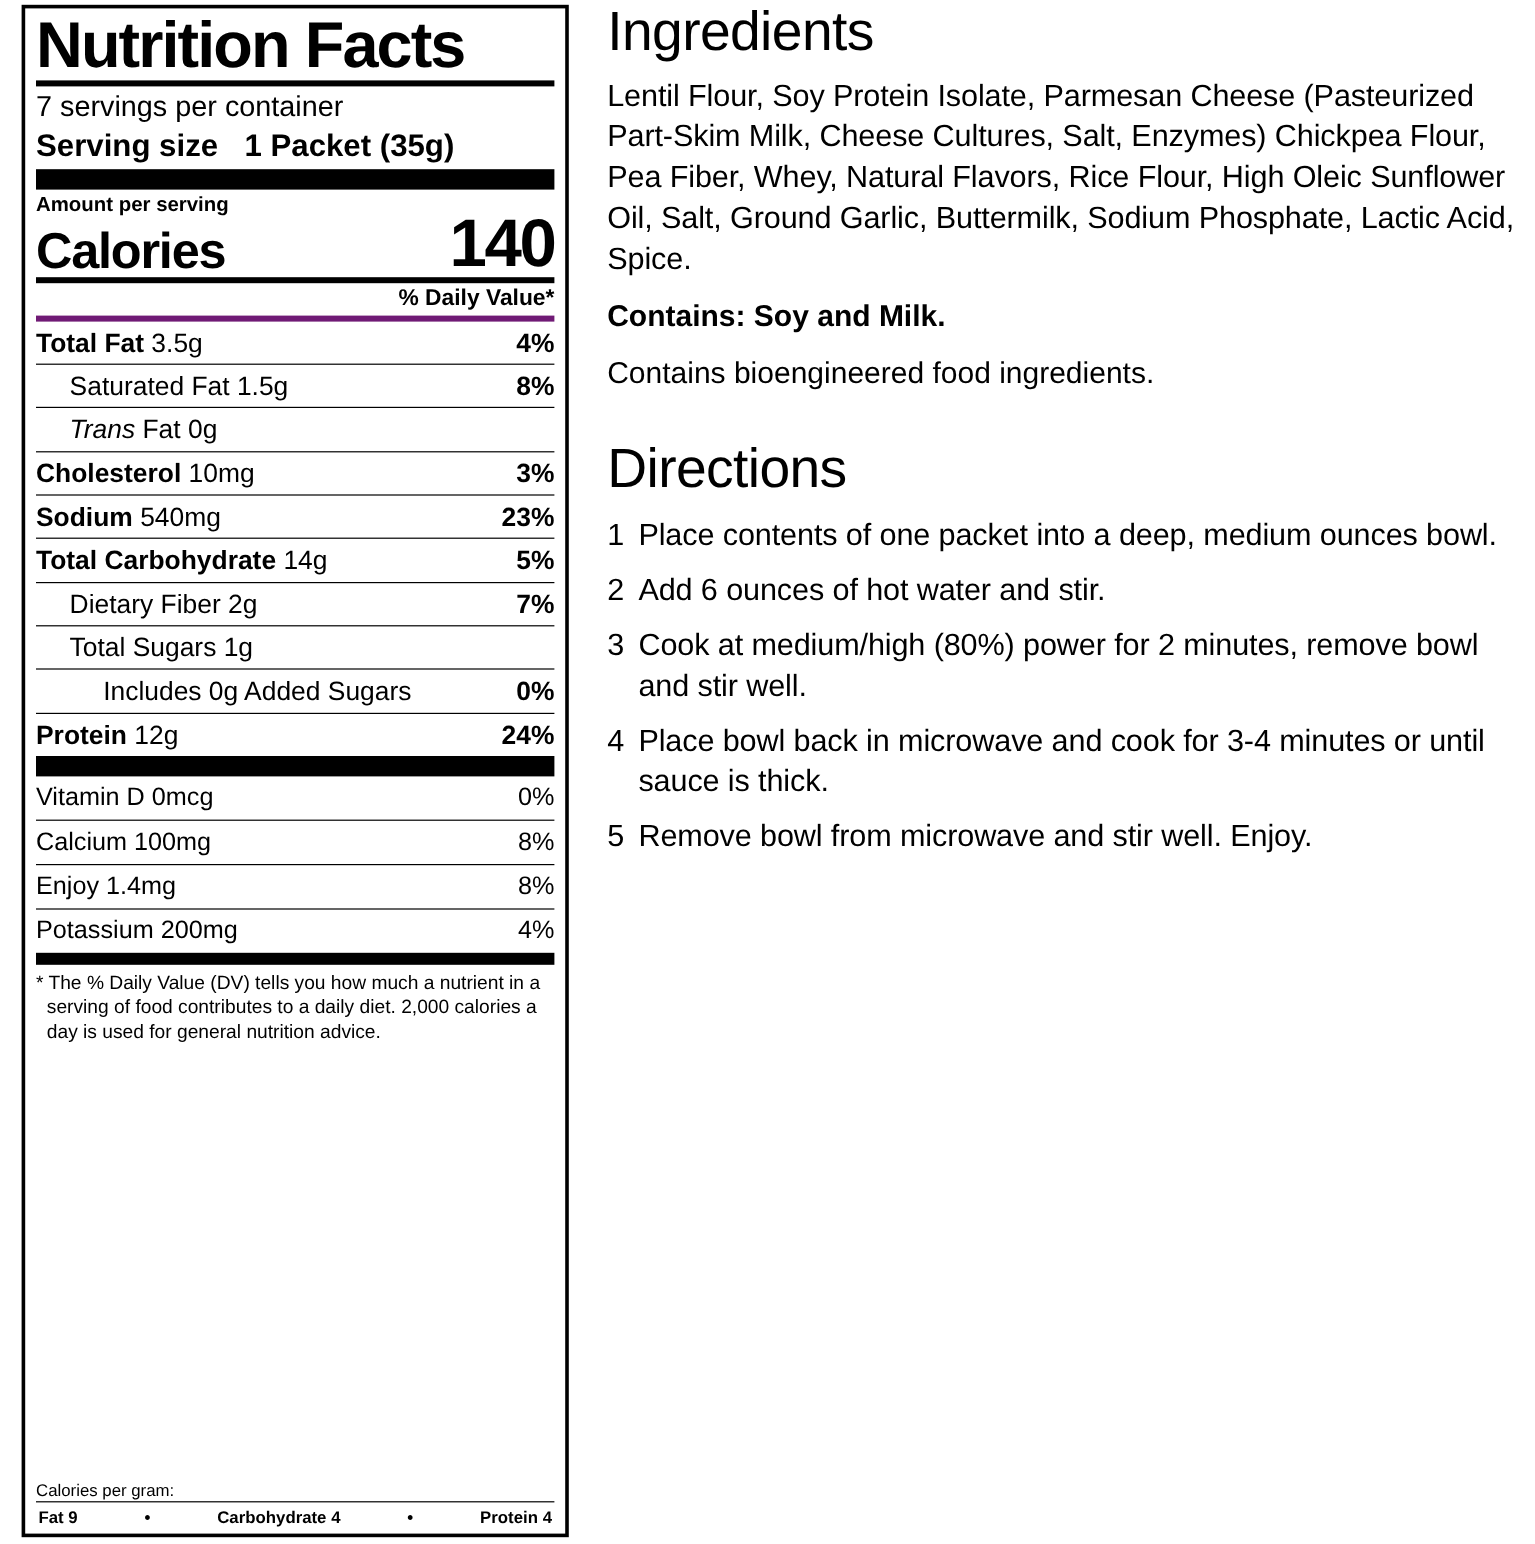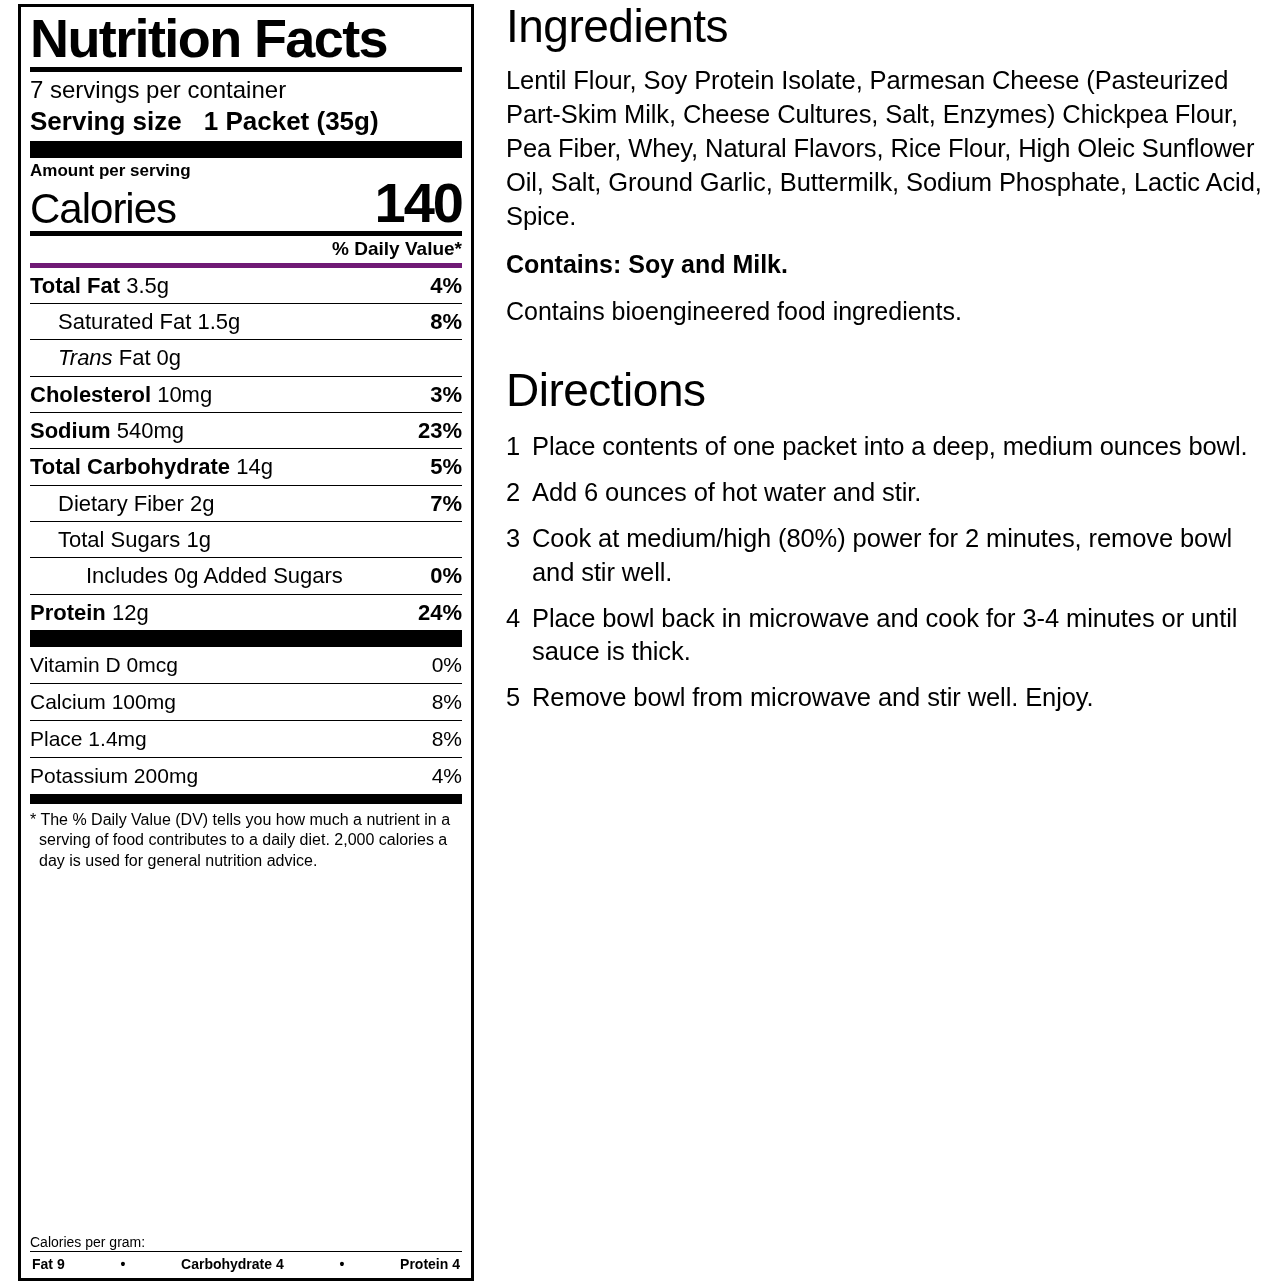--- a/index.html
+++ b/index.html
@@ -67,21 +67,21 @@
     padding: 3px 0 0 0;
   }
   .nf-cal-row {
     display: flex;
     align-items: flex-end;
     justify-content: space-between;
     margin-top: -6px;
   }
   .nf-cal-label {
     font-size: 42px;
-    font-weight: normal;
+    font-weight: bold;
     letter-spacing: -1px;
     line-height: 1.05;
   }
   .nf-cal-value {
     font-size: 56px;
     font-weight: bold;
     letter-spacing: -2px;
     line-height: 1.0;
   }
   .dv-head {
@@ -257,21 +257,21 @@
       <div id="nf-vits">
           <div class="nf-vitrow" style="border-top: none;">
             <div>Vitamin D 0mcg</div>
             <div>0%</div>
           </div>
           <div class="nf-vitrow">
             <div>Calcium 100mg</div>
             <div>8%</div>
           </div>
           <div class="nf-vitrow">
-            <div>Place 1.4mg</div>
+            <div>Enjoy 1.4mg</div>
             <div>8%</div>
           </div>
           <div class="nf-vitrow">
             <div>Potassium 200mg</div>
             <div>4%</div>
           </div>
         </div>
 
       <div class="nf-foot">
         <p>* The % Daily Value (DV) tells you how much a nutrient in a serving of food contributes to a daily diet. 2,000 calories a day is used for general nutrition advice.</p>

